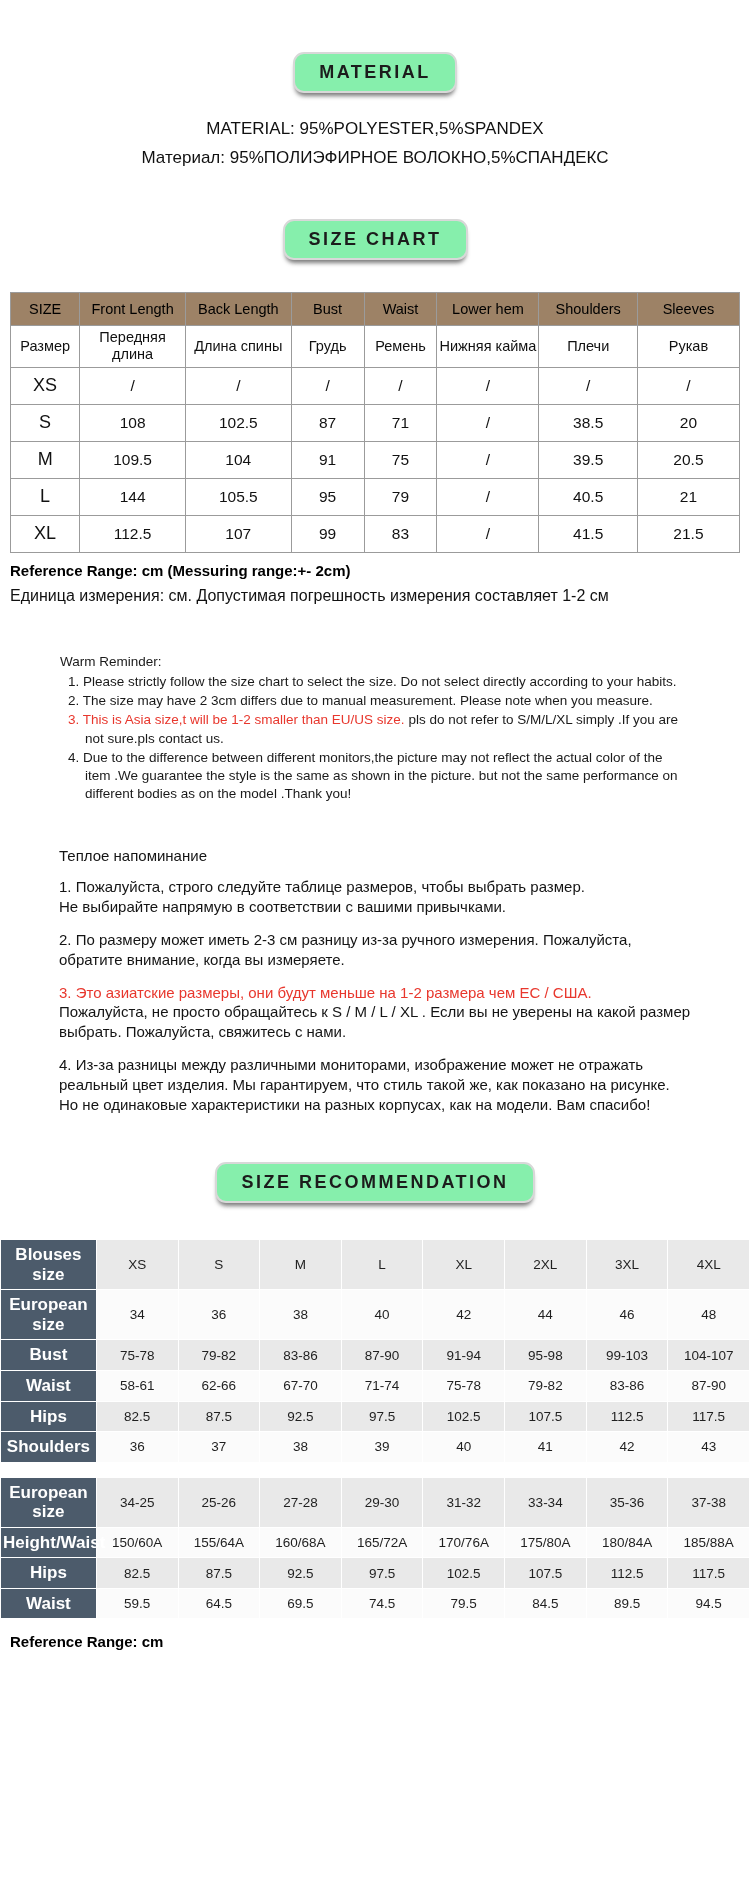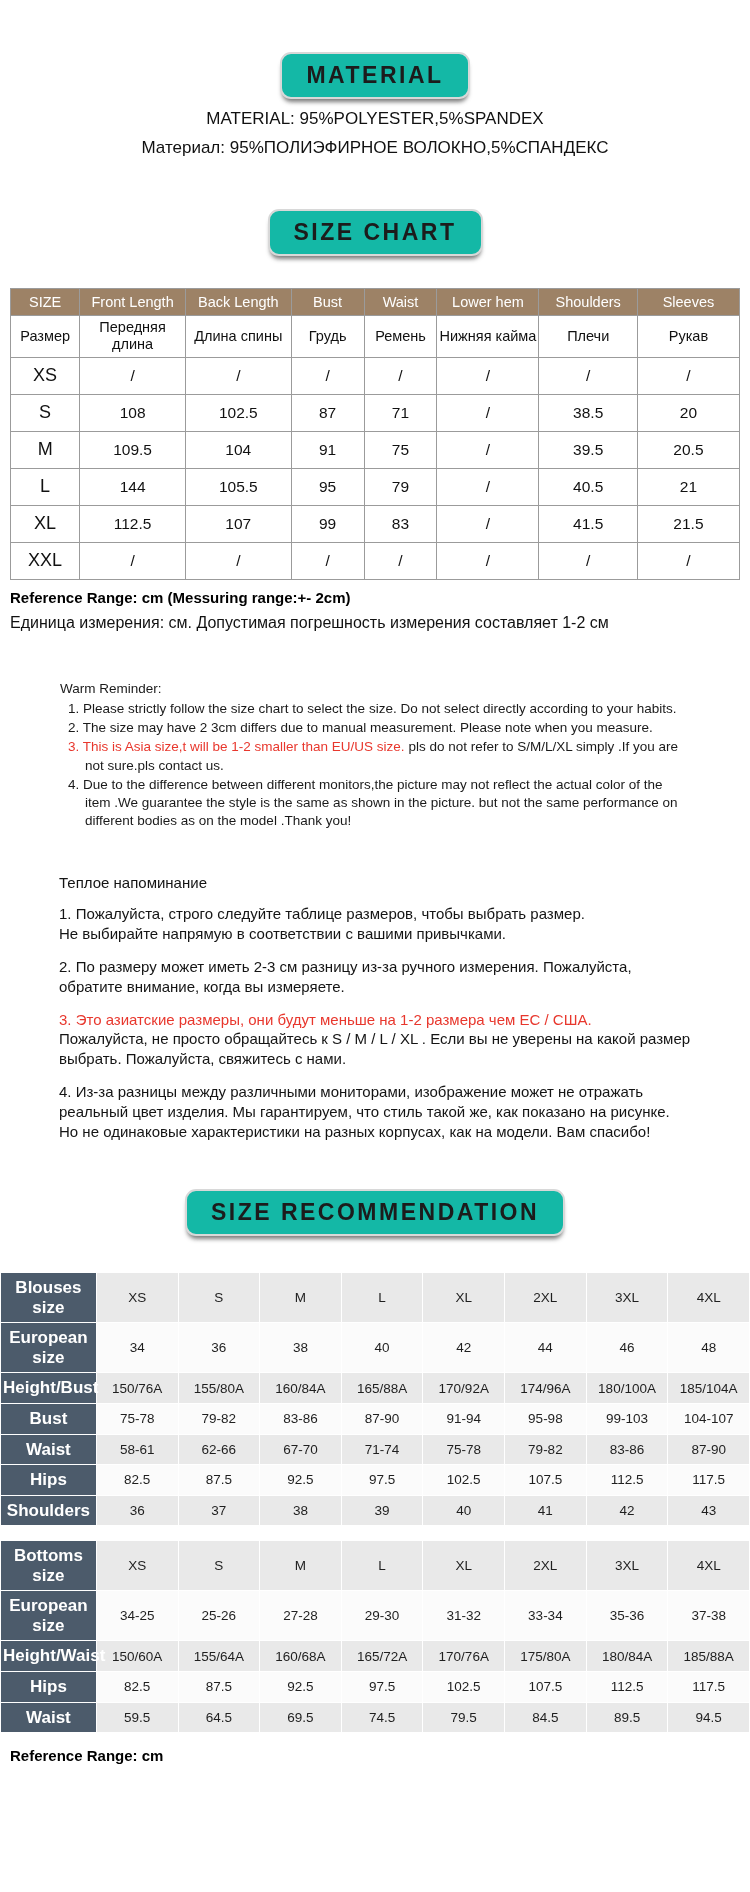--- a/index.html
+++ b/index.html
@@ -10,50 +10,50 @@
     margin: 0 auto;
     font-family: "Liberation Sans", sans-serif;
     color: #141414;
   }
   .page { width: 750px; padding-top: 52px; }
 
   
   .pill {
     display: table;
     margin: 0 auto;
-    background: #14b8a6;
+    background: #86efac;
     border: 2px solid var(--pill-border, #d8d8d8);
     border-radius: 11px;
     padding: 8px 24px;
-    font-size: 23px;
+    font-size: 18px;
     font-weight: bold;
     letter-spacing: 2.5px;
     color: #1c1c1c;
     box-shadow: 0 5px 4px -2px rgba(80,80,80,0.75);
   }
   .mt  { margin-top: 46px; }
   .mt2 { margin-top: 48px; text-align: right; }
 
-  .material-lines { margin-top: 6px; text-align: center; font-size: 17px; line-height: 1.7; color: #111; }
+  .material-lines { margin-top: 22px; text-align: center; font-size: 17px; line-height: 1.7; color: #111; }
 
   
   .size-chart {
     width: 730px;
     margin: 32px 10px 0;
     border-collapse: collapse;
     table-layout: fixed;
     text-align: center;
   }
   .size-chart th, .size-chart td { border: 1px solid #9b9b9b; }
   .size-chart thead tr.en th {
     background: var(--brown, #9d8266);
-    color: #ffffff;
+    color: #000000;
     font-weight: normal;
     font-size: 14.5px;
-    height: 27px;
+    height: 33px;
     padding: 2px 1px;
   }
   .size-chart thead tr.ru th {
     background: #fff;
     color: #111;
     font-weight: normal;
     font-size: 14.5px;
     height: 42px;
     line-height: 1.2;
     padding: 3px 2px;
@@ -190,30 +190,20 @@
         <tr>
           <td class="size-col">XL</td>
           <td>112.5</td>
           <td>107</td>
           <td>99</td>
           <td>83</td>
           <td>/</td>
           <td>41.5</td>
           <td>21.5</td>
         </tr>
-        <tr>
-          <td class="size-col">XXL</td>
-          <td>/</td>
-          <td>/</td>
-          <td>/</td>
-          <td>/</td>
-          <td>/</td>
-          <td>/</td>
-          <td>/</td>
-        </tr>
       </tbody>
   </table>
 
   <p class="chart-note-en">Reference Range: cm (Messuring range:+- 2cm)</p>
   <p class="chart-note-ru">Единица измерения: см. Допустимая погрешность измерения составляет 1-2 см</p>
 
   <div class="reminder-en">
     <p class="r-title">Warm Reminder:</p>
     <div class="items">
         <p>1. Please strictly follow the size chart to select the size. Do not select directly according to your habits.</p>
@@ -266,31 +256,20 @@
           <td>34</td>
           <td>36</td>
           <td>38</td>
           <td>40</td>
           <td>42</td>
           <td>44</td>
           <td>46</td>
           <td>48</td>
         </tr>
         <tr>
-          <td class="rowhead">Height/Bust</td>
-          <td>150/76A</td>
-          <td>155/80A</td>
-          <td>160/84A</td>
-          <td>165/88A</td>
-          <td>170/92A</td>
-          <td>174/96A</td>
-          <td>180/100A</td>
-          <td>185/104A</td>
-        </tr>
-        <tr>
           <td class="rowhead">Bust</td>
           <td>75-78</td>
           <td>79-82</td>
           <td>83-86</td>
           <td>87-90</td>
           <td>91-94</td>
           <td>95-98</td>
           <td>99-103</td>
           <td>104-107</td>
         </tr>
@@ -337,31 +316,20 @@
         <col style="width:10.9%">
         <col style="width:10.9%">
       <col style="width:10.9%">
         <col style="width:10.9%">
         <col style="width:10.9%">
         <col style="width:10.9%">
         <col style="width:10.9%">
     </colgroup>
     <tbody>
         <tr>
-          <td class="rowhead">Bottoms size</td>
-          <td>XS</td>
-          <td>S</td>
-          <td>M</td>
-          <td>L</td>
-          <td>XL</td>
-          <td>2XL</td>
-          <td>3XL</td>
-          <td>4XL</td>
-        </tr>
-        <tr>
           <td class="rowhead">European size</td>
           <td>34-25</td>
           <td>25-26</td>
           <td>27-28</td>
           <td>29-30</td>
           <td>31-32</td>
           <td>33-34</td>
           <td>35-36</td>
           <td>37-38</td>
         </tr>

